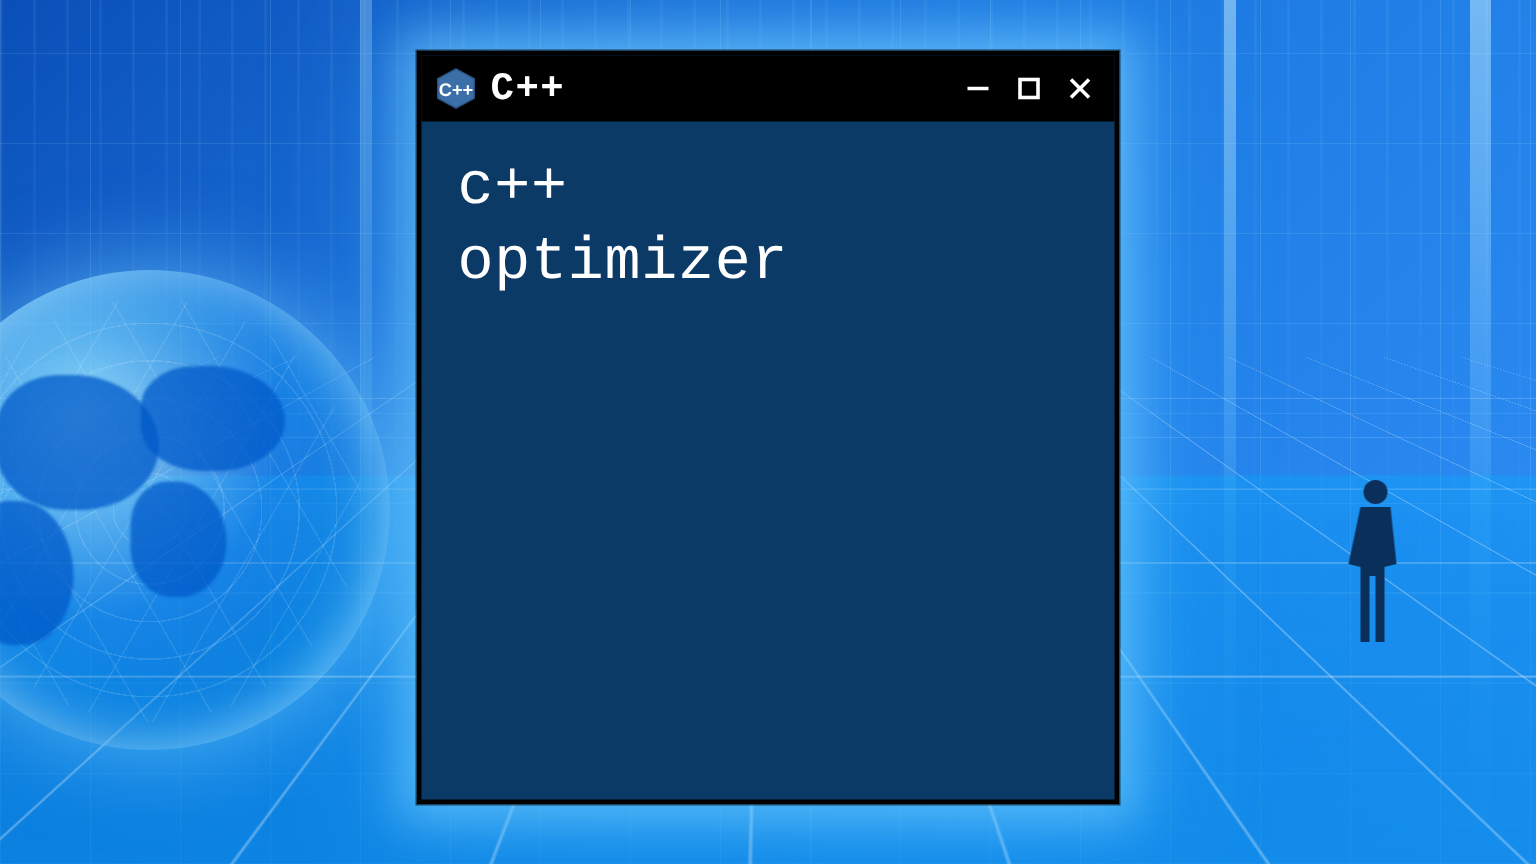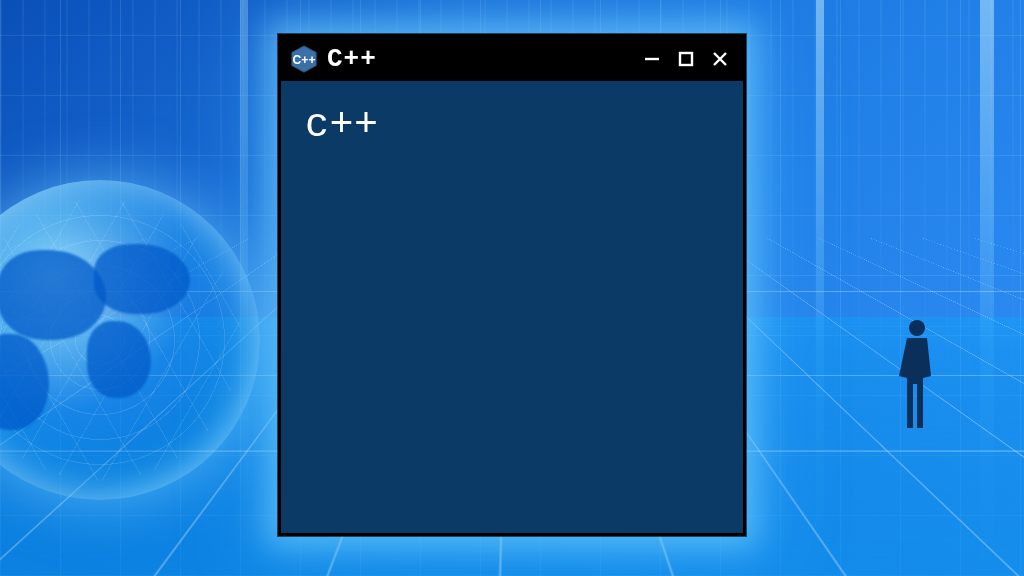--- a/index.html
+++ b/index.html
@@ -201,14 +201,15 @@
       <span class="win-btn" aria-label="close">
         <svg viewBox="0 0 20 20" width="20" height="20">
             <line x1="4" y1="4" x2="16" y2="16"></line>
             <line x1="16" y1="4" x2="4" y2="16"></line>
           </svg>
       </span>
     </div>
   </div>
   <div class="content">
     <div>c++</div>
+    <div>optimizer</div>
   </div>
 </div>
 
 </body></html>

